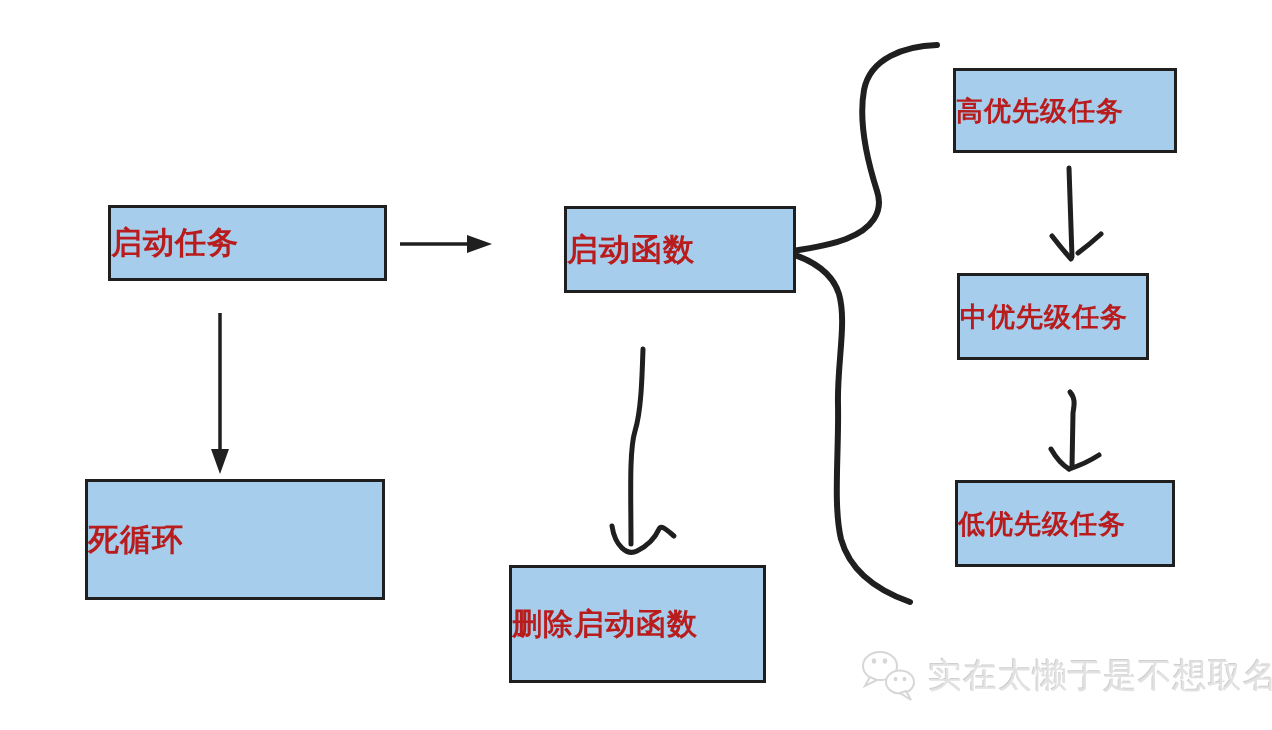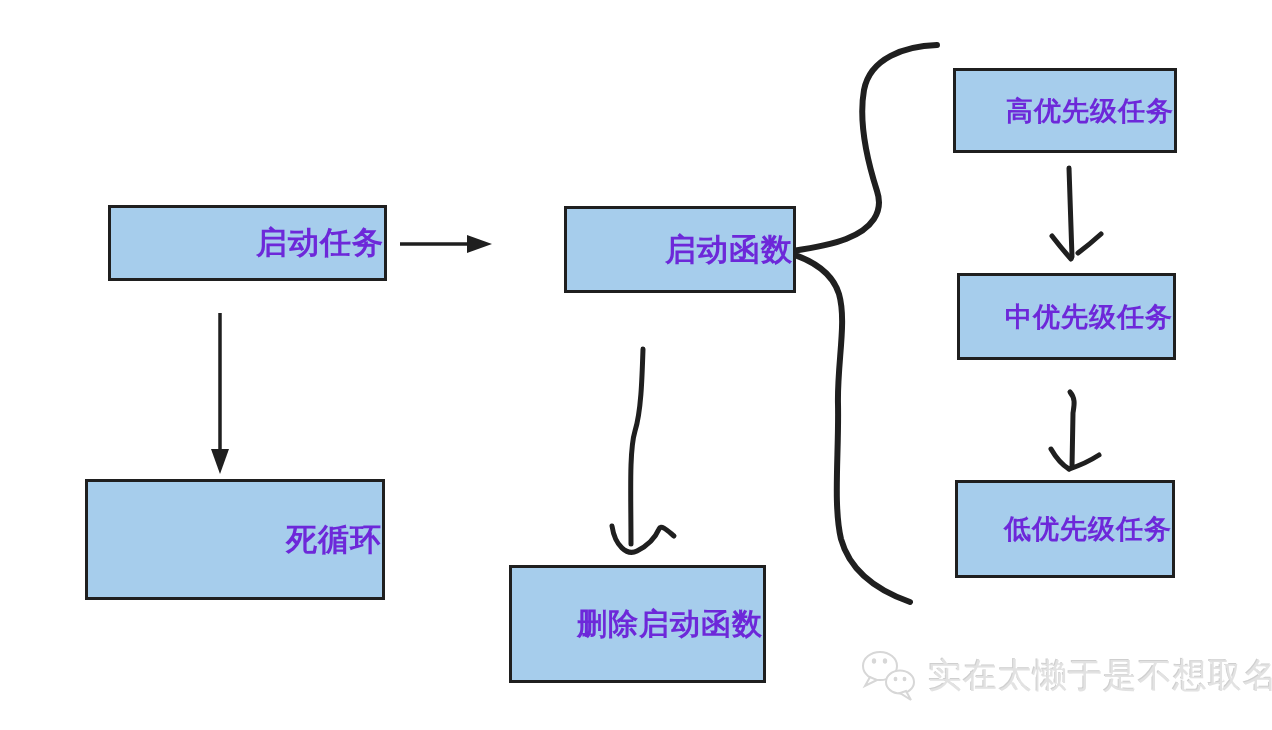--- a/index.html
+++ b/index.html
@@ -9,30 +9,30 @@
     --watermark:#e2e2e2;
   }
   *{box-sizing:border-box;margin:0;padding:0;}
   html,body{width:1272px;height:730px;background:#ffffff;overflow:hidden;
     font-family:"Liberation Sans","DejaVu Sans",sans-serif;}
   .canvas{position:relative;width:1272px;height:730px;background:#ffffff;}
   .node{
     position:absolute;
     background:var(--node-fill);
     border:3px solid var(--node-border);
-    display:flex;align-items:center;justify-content:flex-end;
-    font-weight:bold;color:#6d28d9;letter-spacing:1px;
+    display:flex;align-items:center;justify-content:flex-start;
+    font-weight:bold;color:#b91c1c;letter-spacing:1px;
   }
   .n-start-task{left:108px;top:205px;width:279px;height:76px;font-size:31px;}
   .n-start-function{left:520px;top:206px;width:232px;height:87px;font-size:31px;margin-left:44px;}
   .n-dead-loop{left:85px;top:479px;width:300px;height:121px;font-size:31px;}
-  .n-delete-start-function{left:509px;top:565px;width:257px;height:118px;font-size:30px;padding-left:32px;}
+  .n-delete-start-function{left:509px;top:565px;width:257px;height:118px;font-size:30px;}
   .n-high{left:953px;top:68px;width:224px;height:85px;font-size:27px;}
-  .n-mid{left:957px;top:273px;width:219px;height:87px;font-size:27px;}
-  .n-low{left:955px;top:480px;width:220px;height:98px;font-size:27px;}
+  .n-mid{left:957px;top:273px;width:192px;height:87px;font-size:27px;}
+  .n-low{left:955px;top:480px;width:220px;height:87px;font-size:27px;}
   .overlay{position:absolute;left:0;top:0;width:1272px;height:730px;pointer-events:none;}
   .watermark{
     position:absolute;left:856px;top:646px;height:60px;
     display:flex;align-items:center;gap:12px;
   }
   .watermark-text{
     font-size:34px;font-weight:normal;letter-spacing:1px;
     color:var(--watermark);
     text-shadow:1.5px 1.5px 0 #ffffff,-1px -1px 0 #cfcfcf;
     white-space:nowrap;

